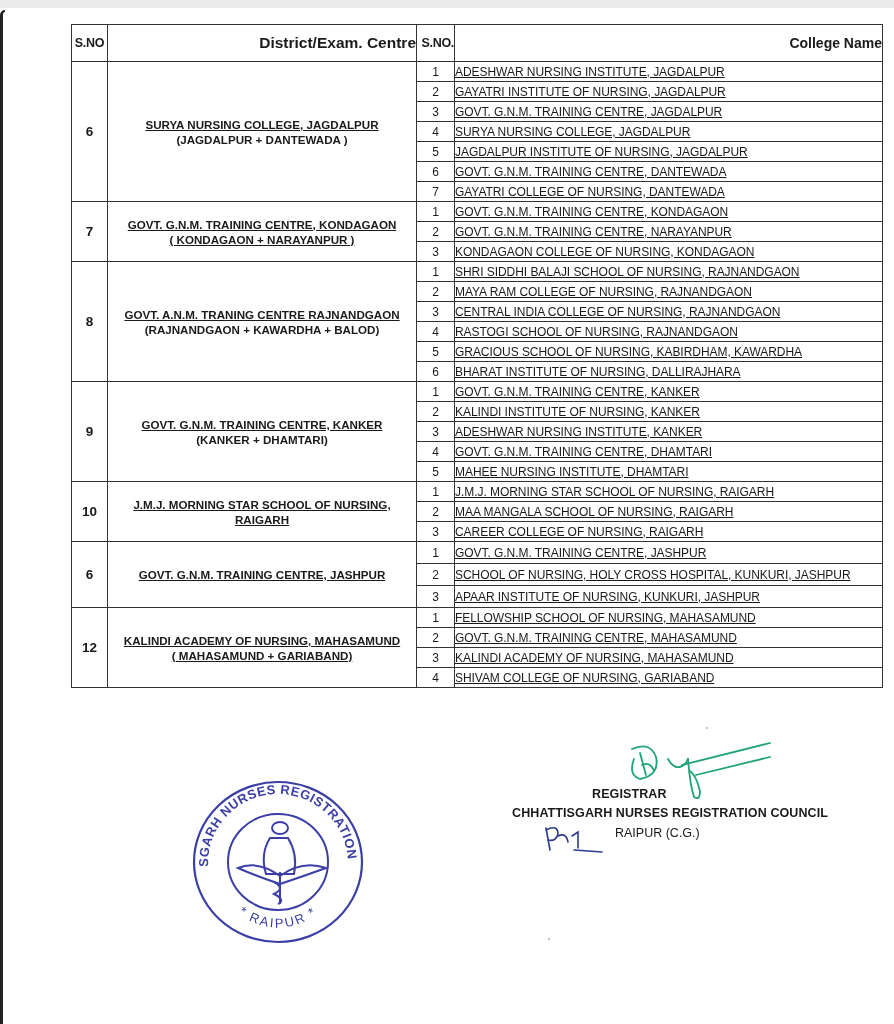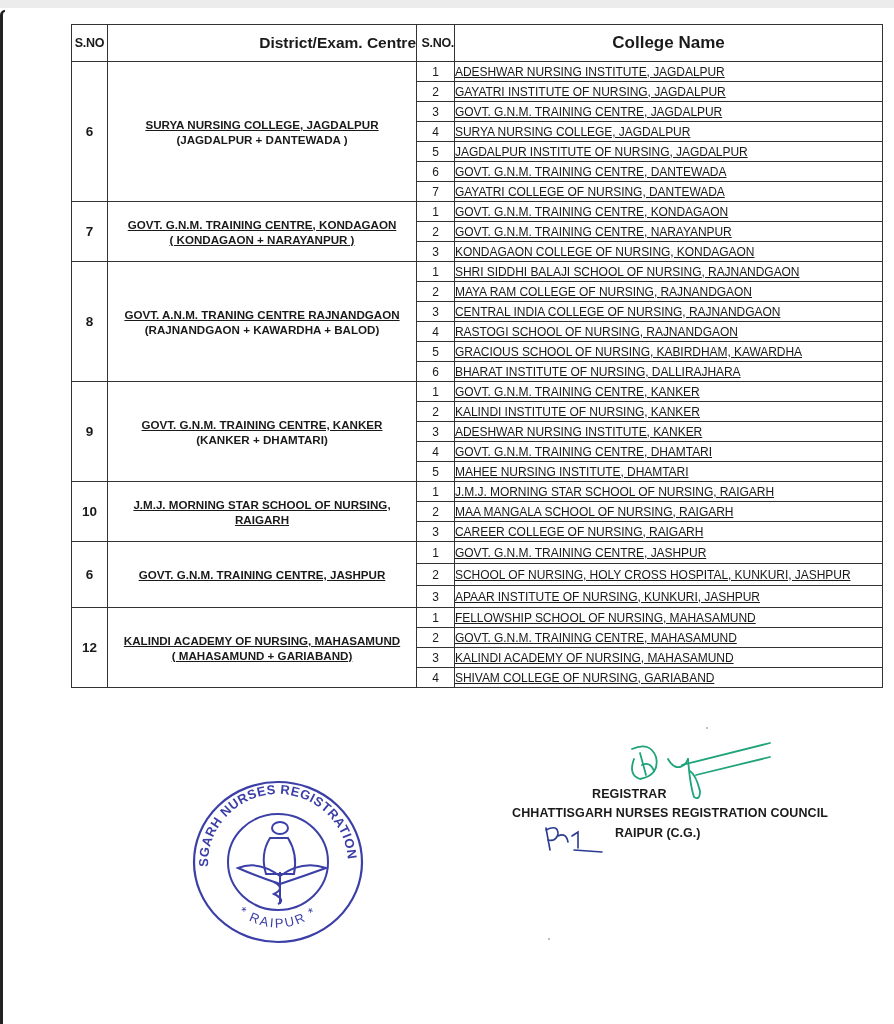--- a/index.html
+++ b/index.html
@@ -14,32 +14,32 @@
       position: absolute; left: 71px; top: 24px; width: 811px;
       border-collapse: collapse; table-layout: fixed;
     }
     table.centres td, table.centres th {
       border: 1.3px solid #333; padding: 0; vertical-align: middle;
     }
     table.centres th { height: 36px; font-weight: bold; }
     th.sno-h { font-size: 12.5px; text-align: center; padding-left: 0; letter-spacing: -0.3px; }
     th.dist-h { font-size: 15.5px; text-align: right; }
     th.sno2-h { font-size: 12.5px; text-align: right; letter-spacing: -0.3px; }
-    th.college-h { font-size: 17px; text-align: center; padding-right: 40px; }
+    th.college-h { font-size: 14px; text-align: right; padding-right: 40px; }
 
     td.grp-sno { text-align: center; font-weight: bold; font-size: 13.5px; }
     td.centre { text-align: center; font-weight: bold; font-size: 11.6px; line-height: 15px; }
     td.centre .cname { text-decoration: underline; }
     td.csno { text-align: center; font-size: 12px; height: 19px; }
     td.college { font-size: 12px; padding-left: 3px; white-space: nowrap; height: 19px; letter-spacing: -0.05px; text-decoration: underline; }
     tr.tall td.csno, tr.tall td.college { height: 21px; }
     .signature { position: absolute; left: 620px; top: 735px; }
     .reg-title { position: absolute; top: 787px; left: 592px; font-weight: bold; font-size: 12.5px; letter-spacing: 0.1px; }
     .reg-council { position: absolute; top: 806px; left: 512px; font-weight: bold; font-size: 12.5px; letter-spacing: 0.1px; white-space: nowrap; }
-    .reg-city { position: absolute; top: 826px; left: 615px; font-weight: bold; font-size: 12.5px; }
+    .reg-city { position: absolute; top: 826px; left: 615px; font-weight: normal; font-size: 12.5px; }
     .initials { position: absolute; left: 540px; top: 822px; }
 
     .seal { position: absolute; left: 186px; top: 776px; width: 184px; height: 170px; }
     .dot { position: absolute; width: 2px; height: 2px; background: #aaa; border-radius: 1px; }
   </style>
 </head>
 <body>
 
 <div class="top-strip"></div>
 <div class="left-edge"></div>

